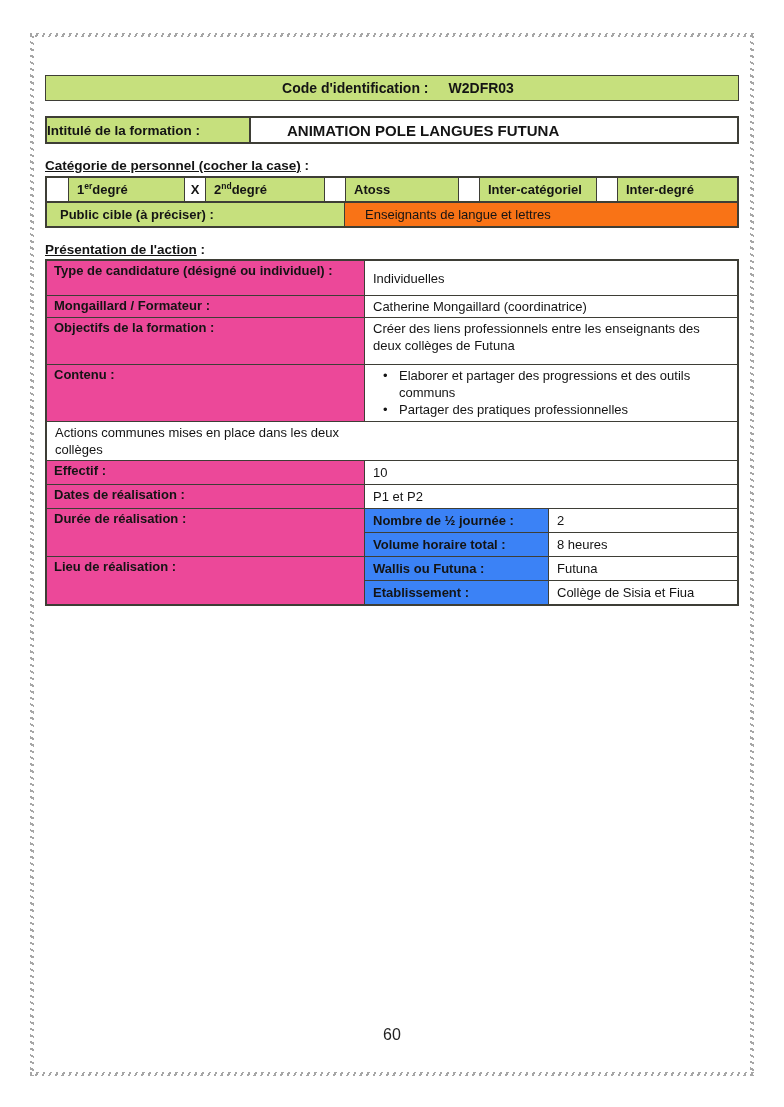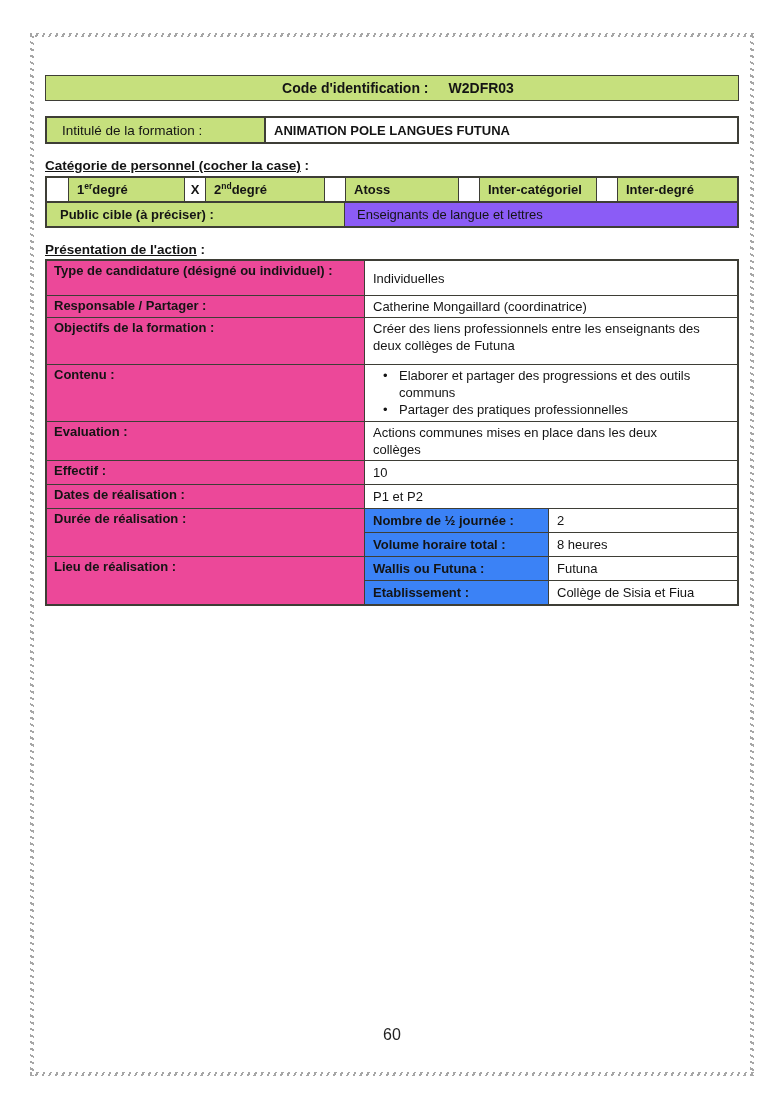--- a/index.html
+++ b/index.html
@@ -31,26 +31,26 @@
 
   
   .intitule-row{
     margin-top:15px;
     display:flex;
     border:2px solid #3e3e36;
     height:24px;
   }
   .intitule-label{
     width:202px;background:#c6e07d;border-right:2px solid #3e3e36;
-    font-weight:normal;font-size:13.5px;
-    display:flex;align-items:center;padding-left:15px;
+    font-weight:bold;font-size:13.5px;
+    display:flex;align-items:center;padding-left:0;
   }
   .intitule-value{
-    flex:1;font-weight:bold;font-size:13px;
-    display:flex;align-items:center;padding-left:8px;background:#fff;
+    flex:1;font-weight:bold;font-size:15px;
+    display:flex;align-items:center;padding-left:8px;background:#fff;margin-left:28px;
   }
 
   .section-heading{
     margin-top:14px;
     font-size:13.5px;font-weight:bold;
   }
   .section-heading .u{text-decoration:underline;}
 
   
   .cat-table{margin-top:3px;border:2px solid #3e3e36;font-size:13px;}
@@ -63,21 +63,21 @@
   .cat-cell:first-child{border-left:none;}
   .cat-check{width:21px;justify-content:center;font-weight:bold;background:#fff;}
   .cat-opt{background:#c6e07d;font-weight:bold;padding-left:8px;}
   .w1{width:116px}.w2{width:119px}.w3{width:113px}.w4{width:117px}.wlast{flex:1}
   .pub-row{display:flex;border-top:2px solid #3e3e36;height:23px;}
   .pub-label{
     width:298px;background:#c6e07d;font-weight:bold;
     border-right:1px solid #3e3e36;
     display:flex;align-items:center;padding-left:13px;box-sizing:border-box;
   }
-  .pub-value{flex:1;display:flex;align-items:center;padding-left:12px;background:#8b5cf6;}
+  .pub-value{flex:1;display:flex;align-items:center;padding-left:20px;background:#f97316;}
 
   sup.sp{font-size:8.5px;font-weight:bold;position:relative;top:-4px;}
 
   
   .mtable{margin-top:2px;border:2px solid #3e3e36;font-size:13px;}
   .mrow{display:flex;border-top:1px solid #3e3e36;}
   .mrow:first-child{border-top:none;}
   .mlabel{
     width:318px;box-sizing:border-box;
     background:#ec4899;font-weight:bold;
@@ -169,39 +169,38 @@
     <div class="section-heading"><span class="u">Présentation de l'action</span><span> :</span></div>
 
     <div class="mtable">
 
       <div class="mrow h34">
         <div class="mlabel">Type de candidature (désigné ou individuel) :</div>
         <div class="mvalue vcenter">Individuelles</div>
       </div>
 
       <div class="mrow h20">
-        <div class="mlabel">Responsable / Partager :</div>
+        <div class="mlabel">Mongaillard / Formateur :</div>
         <div class="mvalue">Catherine Mongaillard (coordinatrice)</div>
       </div>
 
       <div class="mrow h46">
         <div class="mlabel">Objectifs de la formation :</div>
         <div class="mvalue narrow">Créer des liens professionnels entre les enseignants des deux collèges de Futuna</div>
       </div>
 
       <div class="mrow h56">
         <div class="mlabel">Contenu :</div>
         <div class="mvalue bullets-wrap">
           <div class="bullet"><span>Elaborer et partager des progressions et des outils communs</span></div>
           <div class="bullet"><span>Partager des pratiques professionnelles</span></div>
         </div>
       </div>
 
       <div class="mrow h34">
-        <div class="mlabel">Evaluation :</div>
         <div class="mvalue narrow">Actions communes mises en place dans les deux collèges</div>
       </div>
 
       <div class="mrow h23">
         <div class="mlabel">Effectif :</div>
         <div class="mvalue vcenter">10</div>
       </div>
 
       <div class="mrow h23">
         <div class="mlabel">Dates de réalisation :</div>

